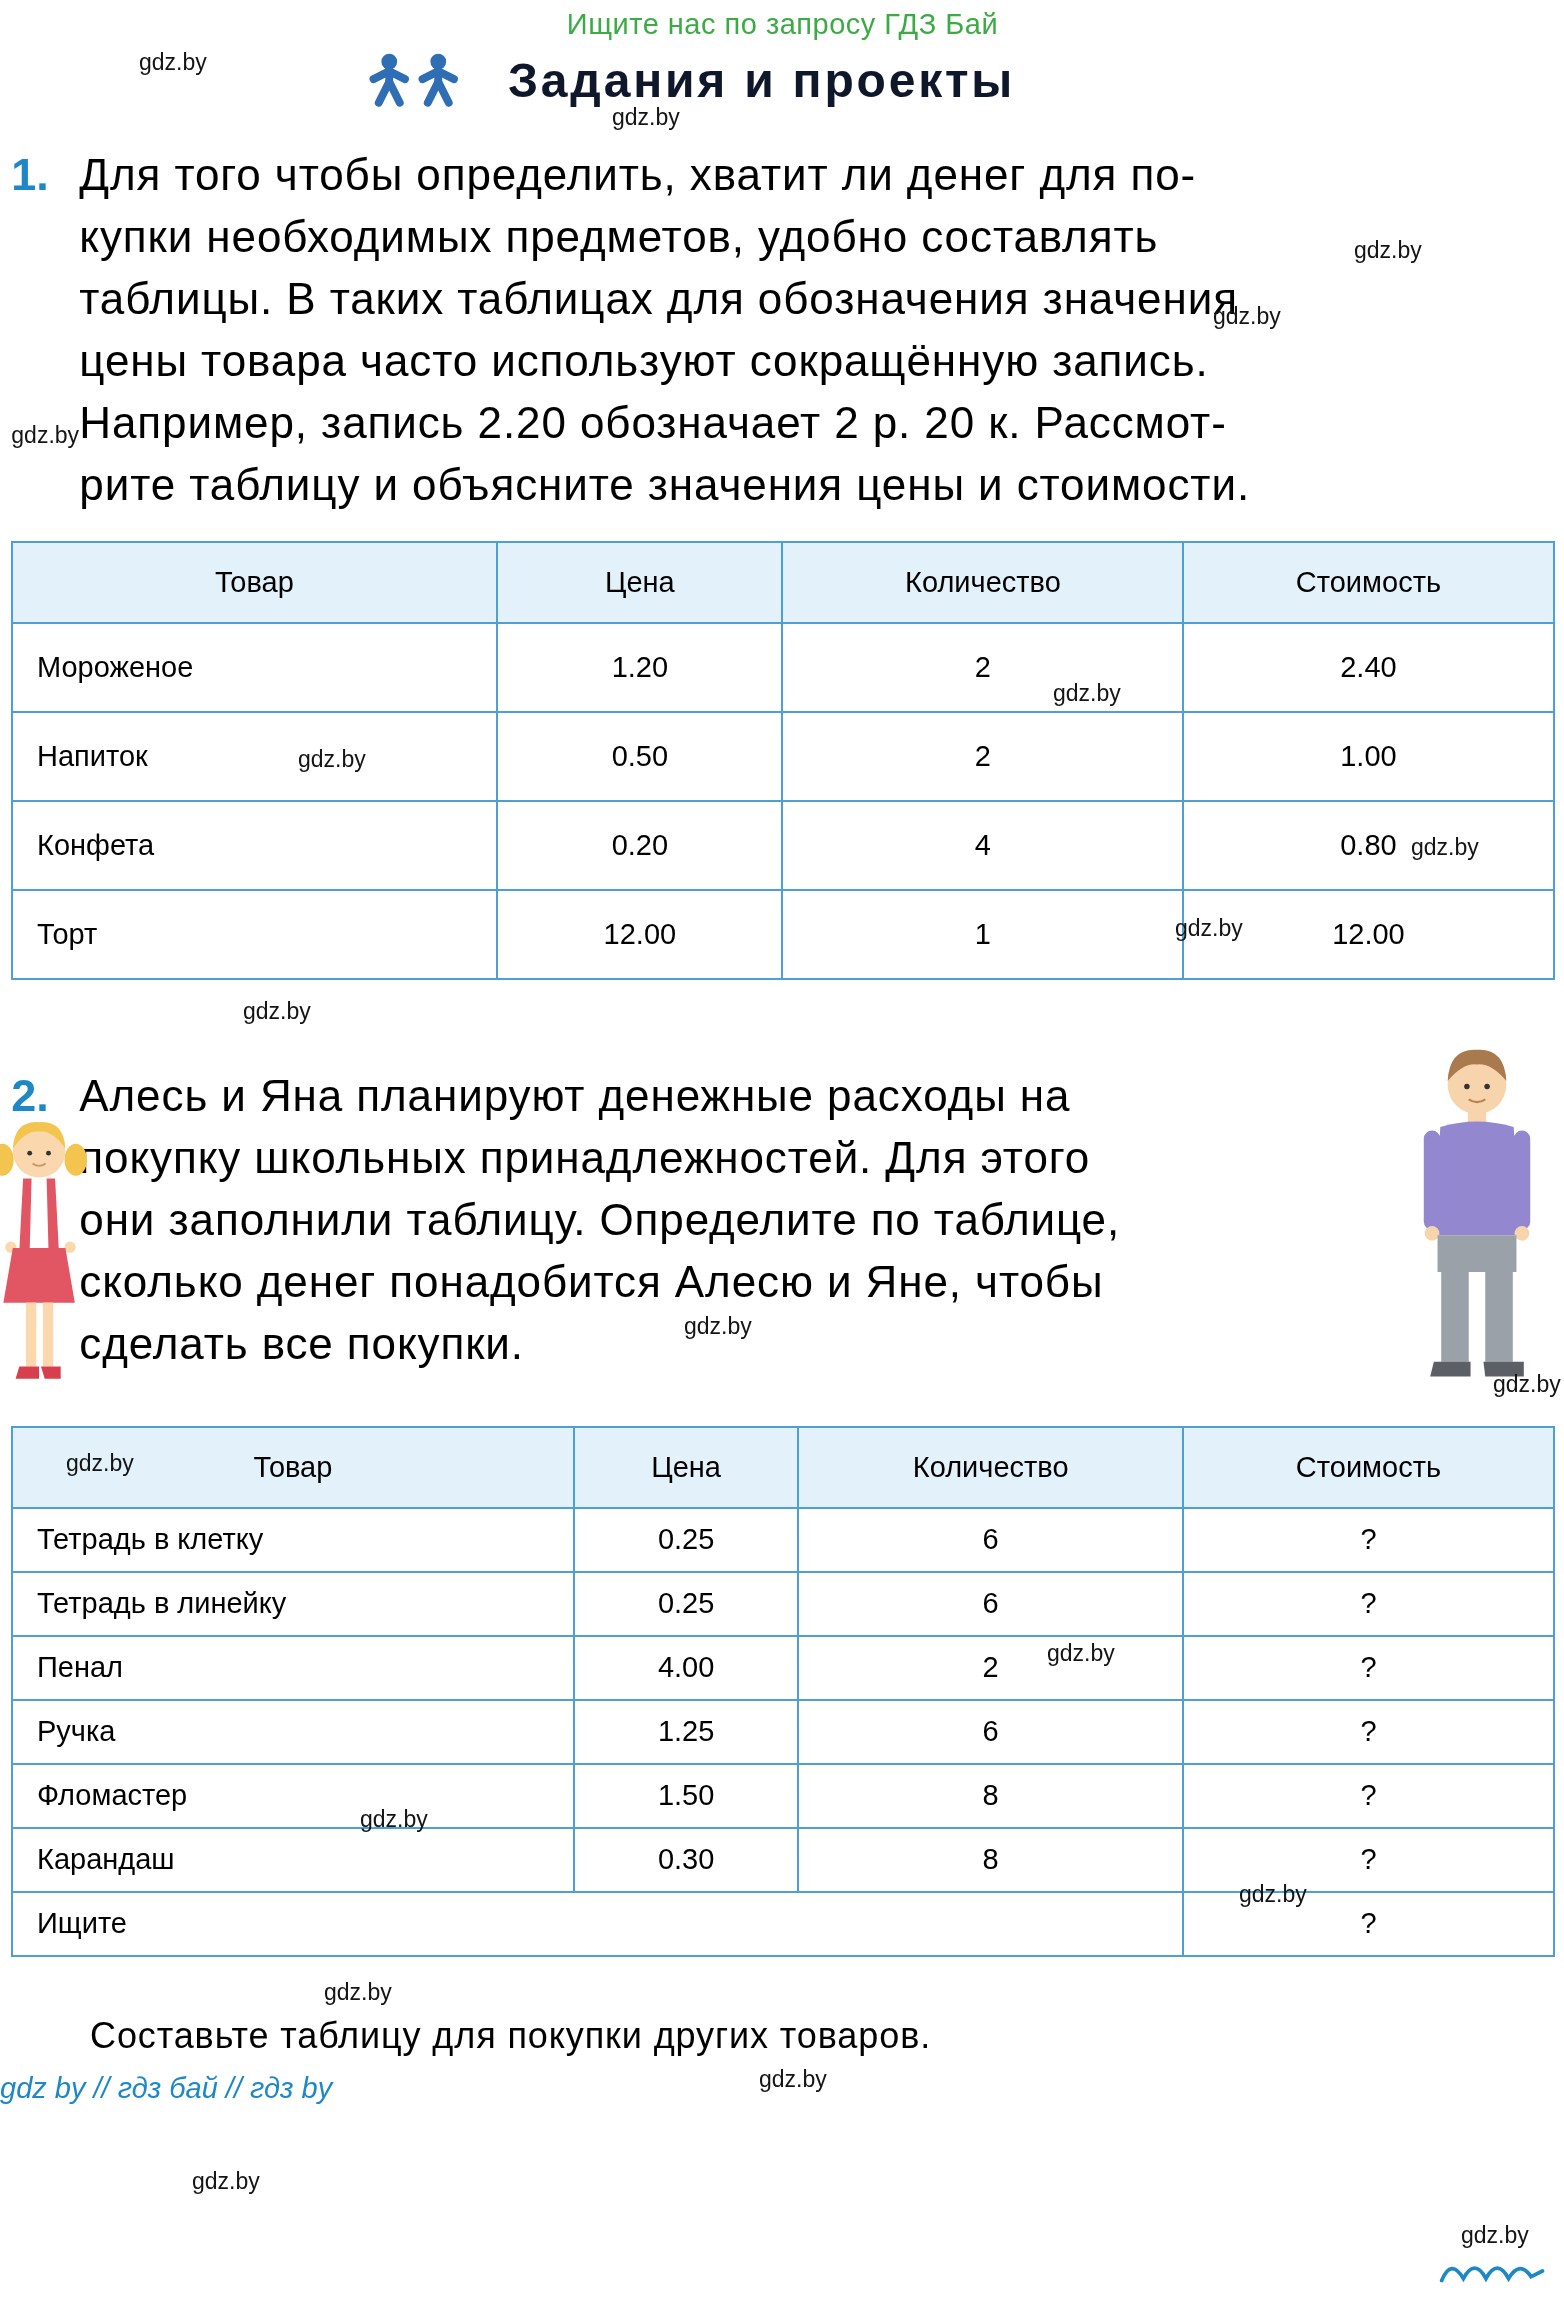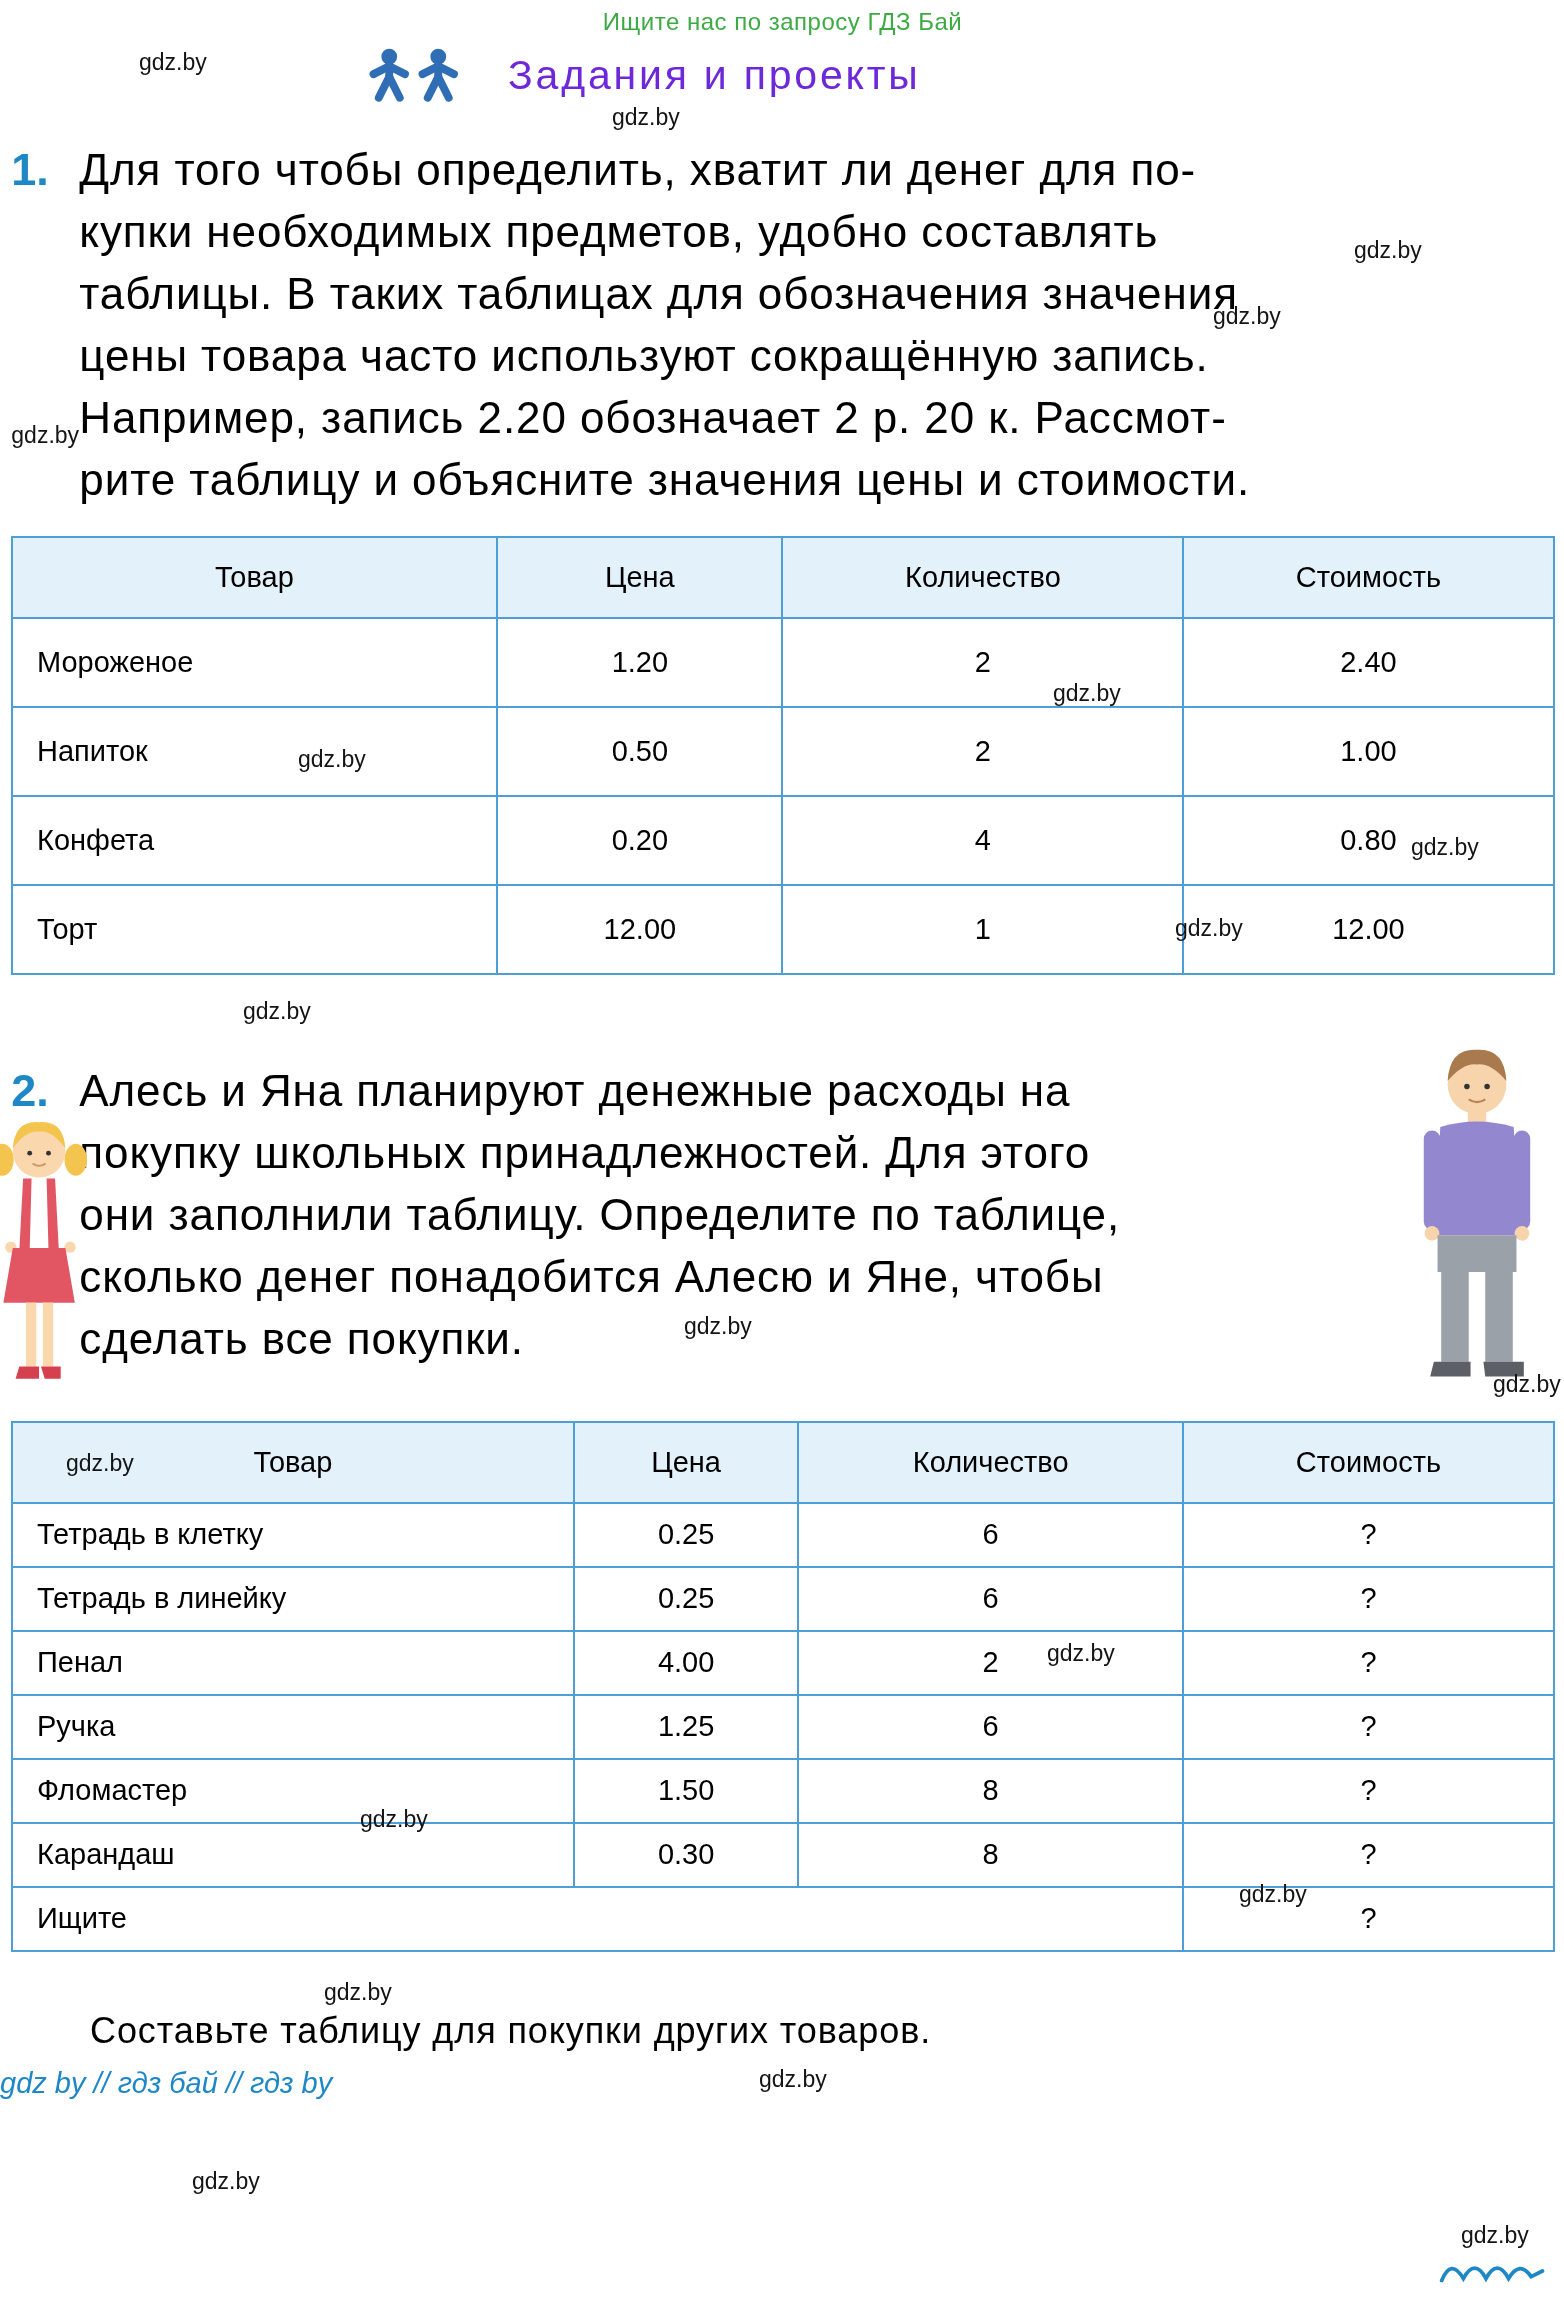--- a/index.html
+++ b/index.html
@@ -8,36 +8,36 @@
     width: 1565px; height: 2317px;
     background: #ffffff;
     font-family: "Liberation Sans", sans-serif;
     color: #000;
     position: relative;
     overflow: hidden;
   }
   .banner {
     text-align: center;
     color: #3cab44;
-    font-size: 24px;
+    font-size: 29px;
     padding-top: 7.5px;
     letter-spacing: 0.5px;
   }
   .header {
     display: flex;
     align-items: center;
     margin: 3.8px 0 0 0;
     height: 72px;
   }
   .logo { margin-left: 363px; flex: none; }
   .title {
     margin: 0 0 0 40px;
-    color: #6d28d9;
-    font-size: 41px;
-    font-weight: normal;
+    color: #0f172a;
+    font-size: 48px;
+    font-weight: bold;
     letter-spacing: 2.8px;
   }
   .task { display: flex; margin: 28px 11.3px 0 11.3px; }
   .task-num {
     color: #1e88c7;
     font-weight: bold;
     font-size: 45px;
     width: 68px;
     flex: none;
     line-height: 62px;

